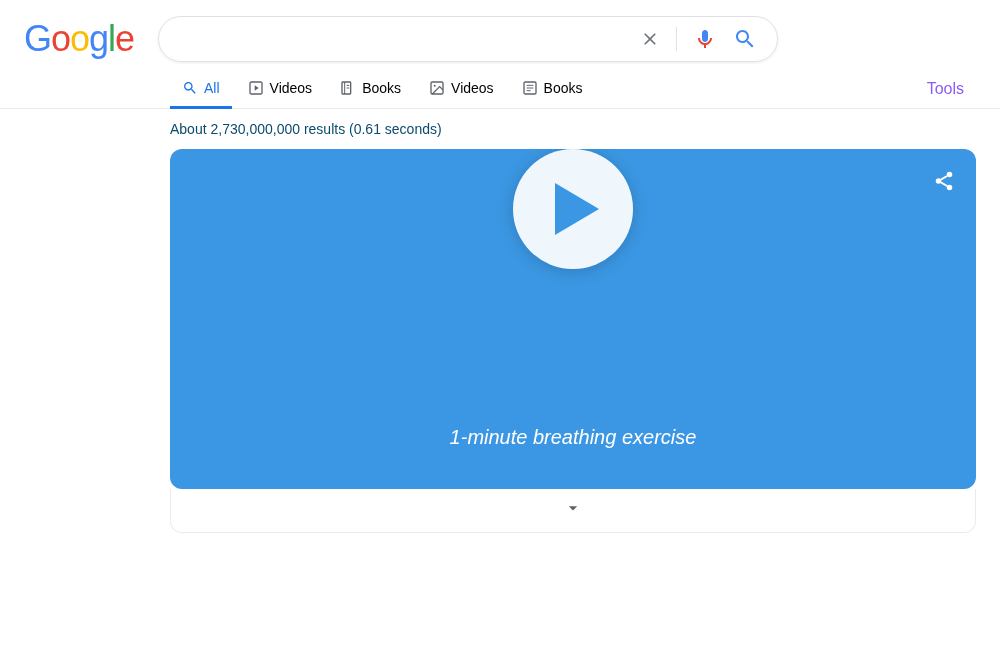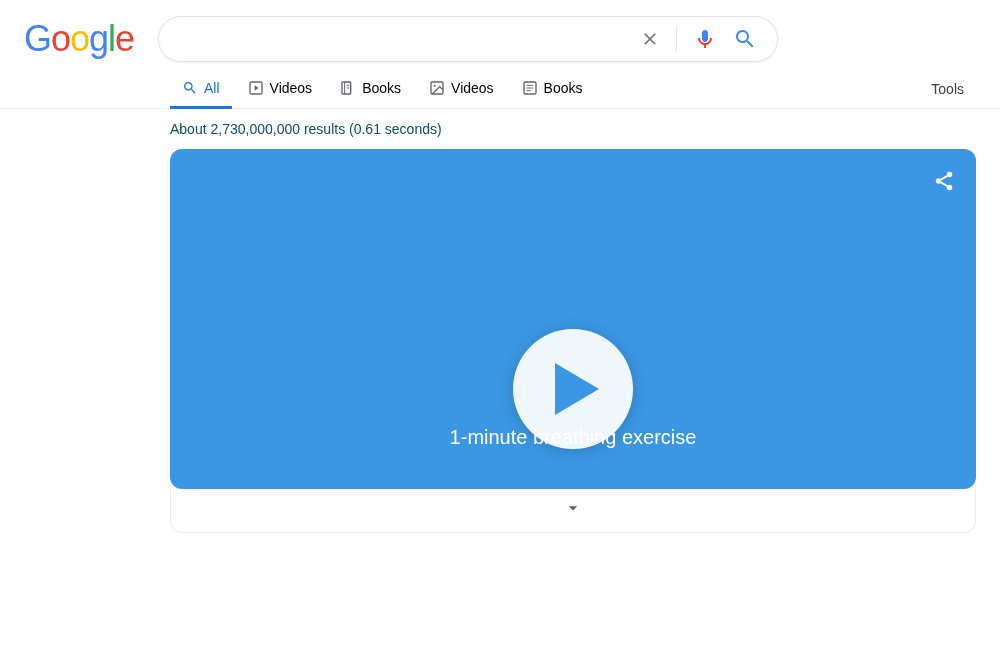--- a/index.html
+++ b/index.html
@@ -85,21 +85,21 @@
       padding: 4px;
     }
 
     
     .mic-svg { width: 24px; height: 24px; }
     .search-icon-svg { width: 24px; height: 24px; }
 
     
     .nav-bar {
       display: flex;
-      align-items: center;
+      align-items: flex-start;
       padding: 0 24px 0 170px;
       border-bottom: 1px solid #ebebeb;
       gap: 4px;
     }
 
     .nav-item {
       display: flex;
       align-items: center;
       gap: 6px;
       padding: 10px 12px;
@@ -123,22 +123,22 @@
       align-items: center;
       justify-content: center;
       flex-shrink: 0;
     }
 
     .nav-tools {
       margin-left: auto;
       display: flex;
       align-items: center;
       padding: 10px 12px;
-      font-size: 14px;
-      color: #404040;
+      font-size: 16px;
+      color: #8b5cf6;
       cursor: pointer;
     }
 
     
     .results-info {
       padding: 12px 24px 12px 170px;
       font-size: 14px;
       color: #0c4a6e;
     }
 
@@ -146,22 +146,23 @@
     .video-card {
       margin: 0 24px 0 170px;
       border-radius: 12px;
       overflow: hidden;
       background: #3b97e3;
       position: relative;
       height: 340px;
       display: flex;
       flex-direction: column;
       align-items: center;
-      justify-content: flex-end;
-      cursor: pointer;
+      justify-content: flex-start;
+      cursor: pointer;
+      font-style: italic;
     }
 
     .share-btn {
       position: absolute;
       top: 16px;
       right: 16px;
       cursor: pointer;
       color: #fff;
       width: 32px;
       height: 32px;

